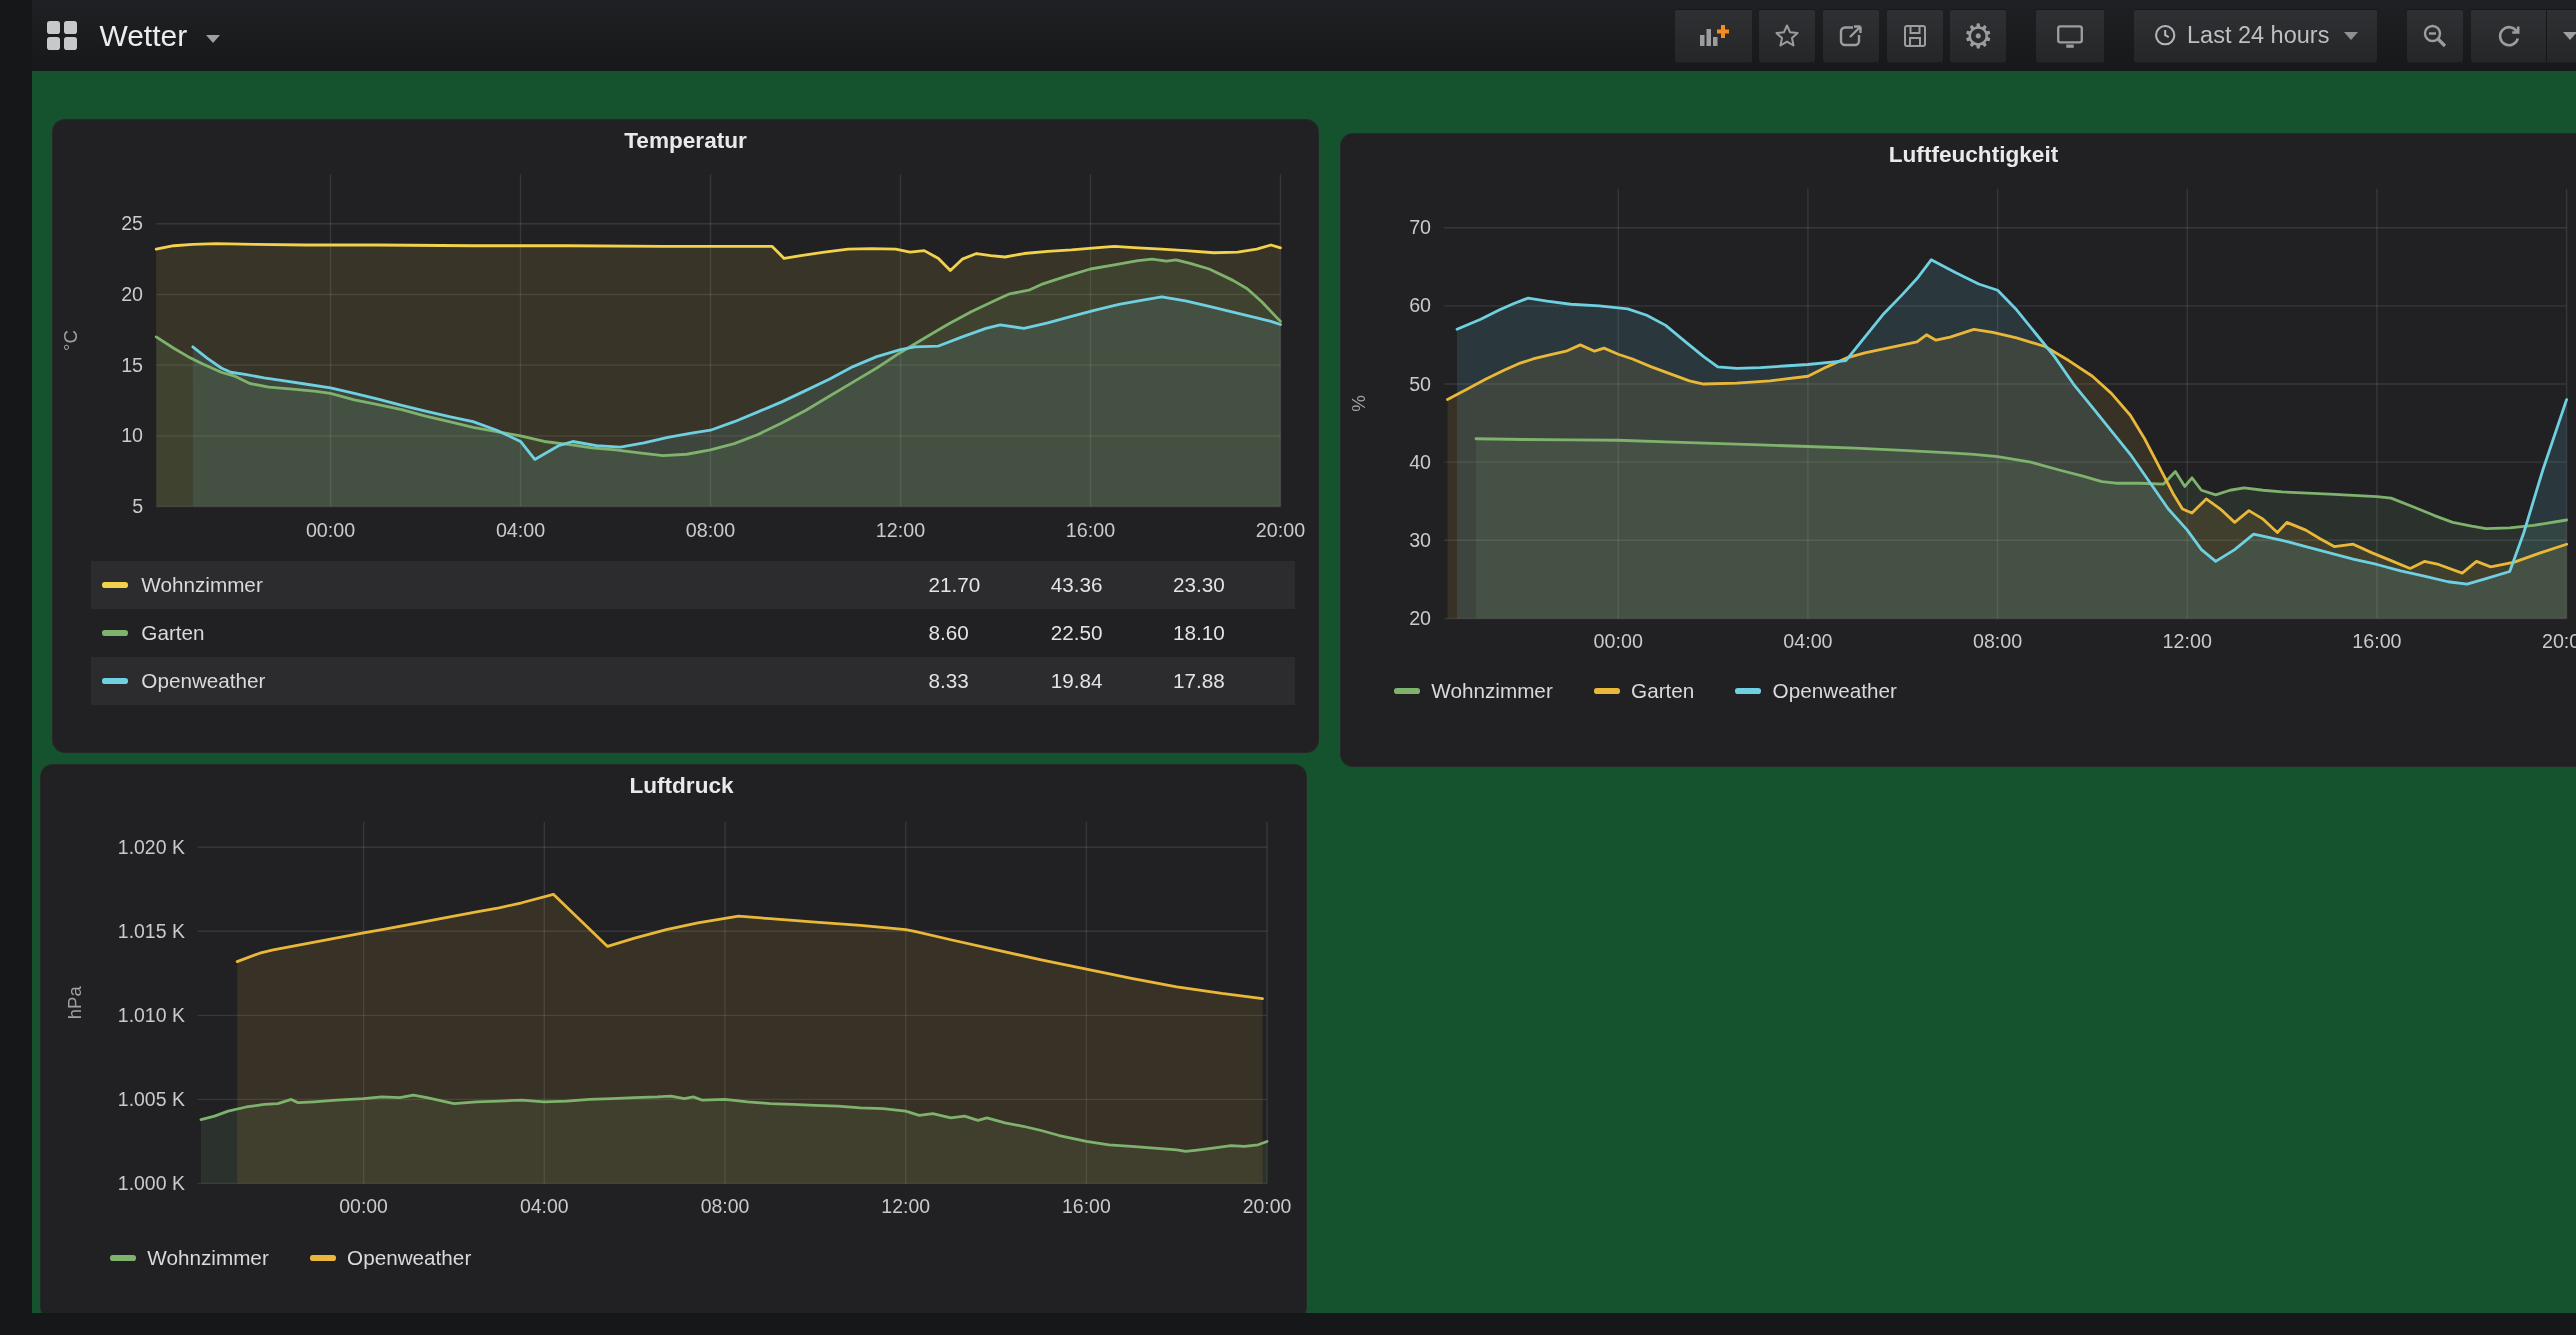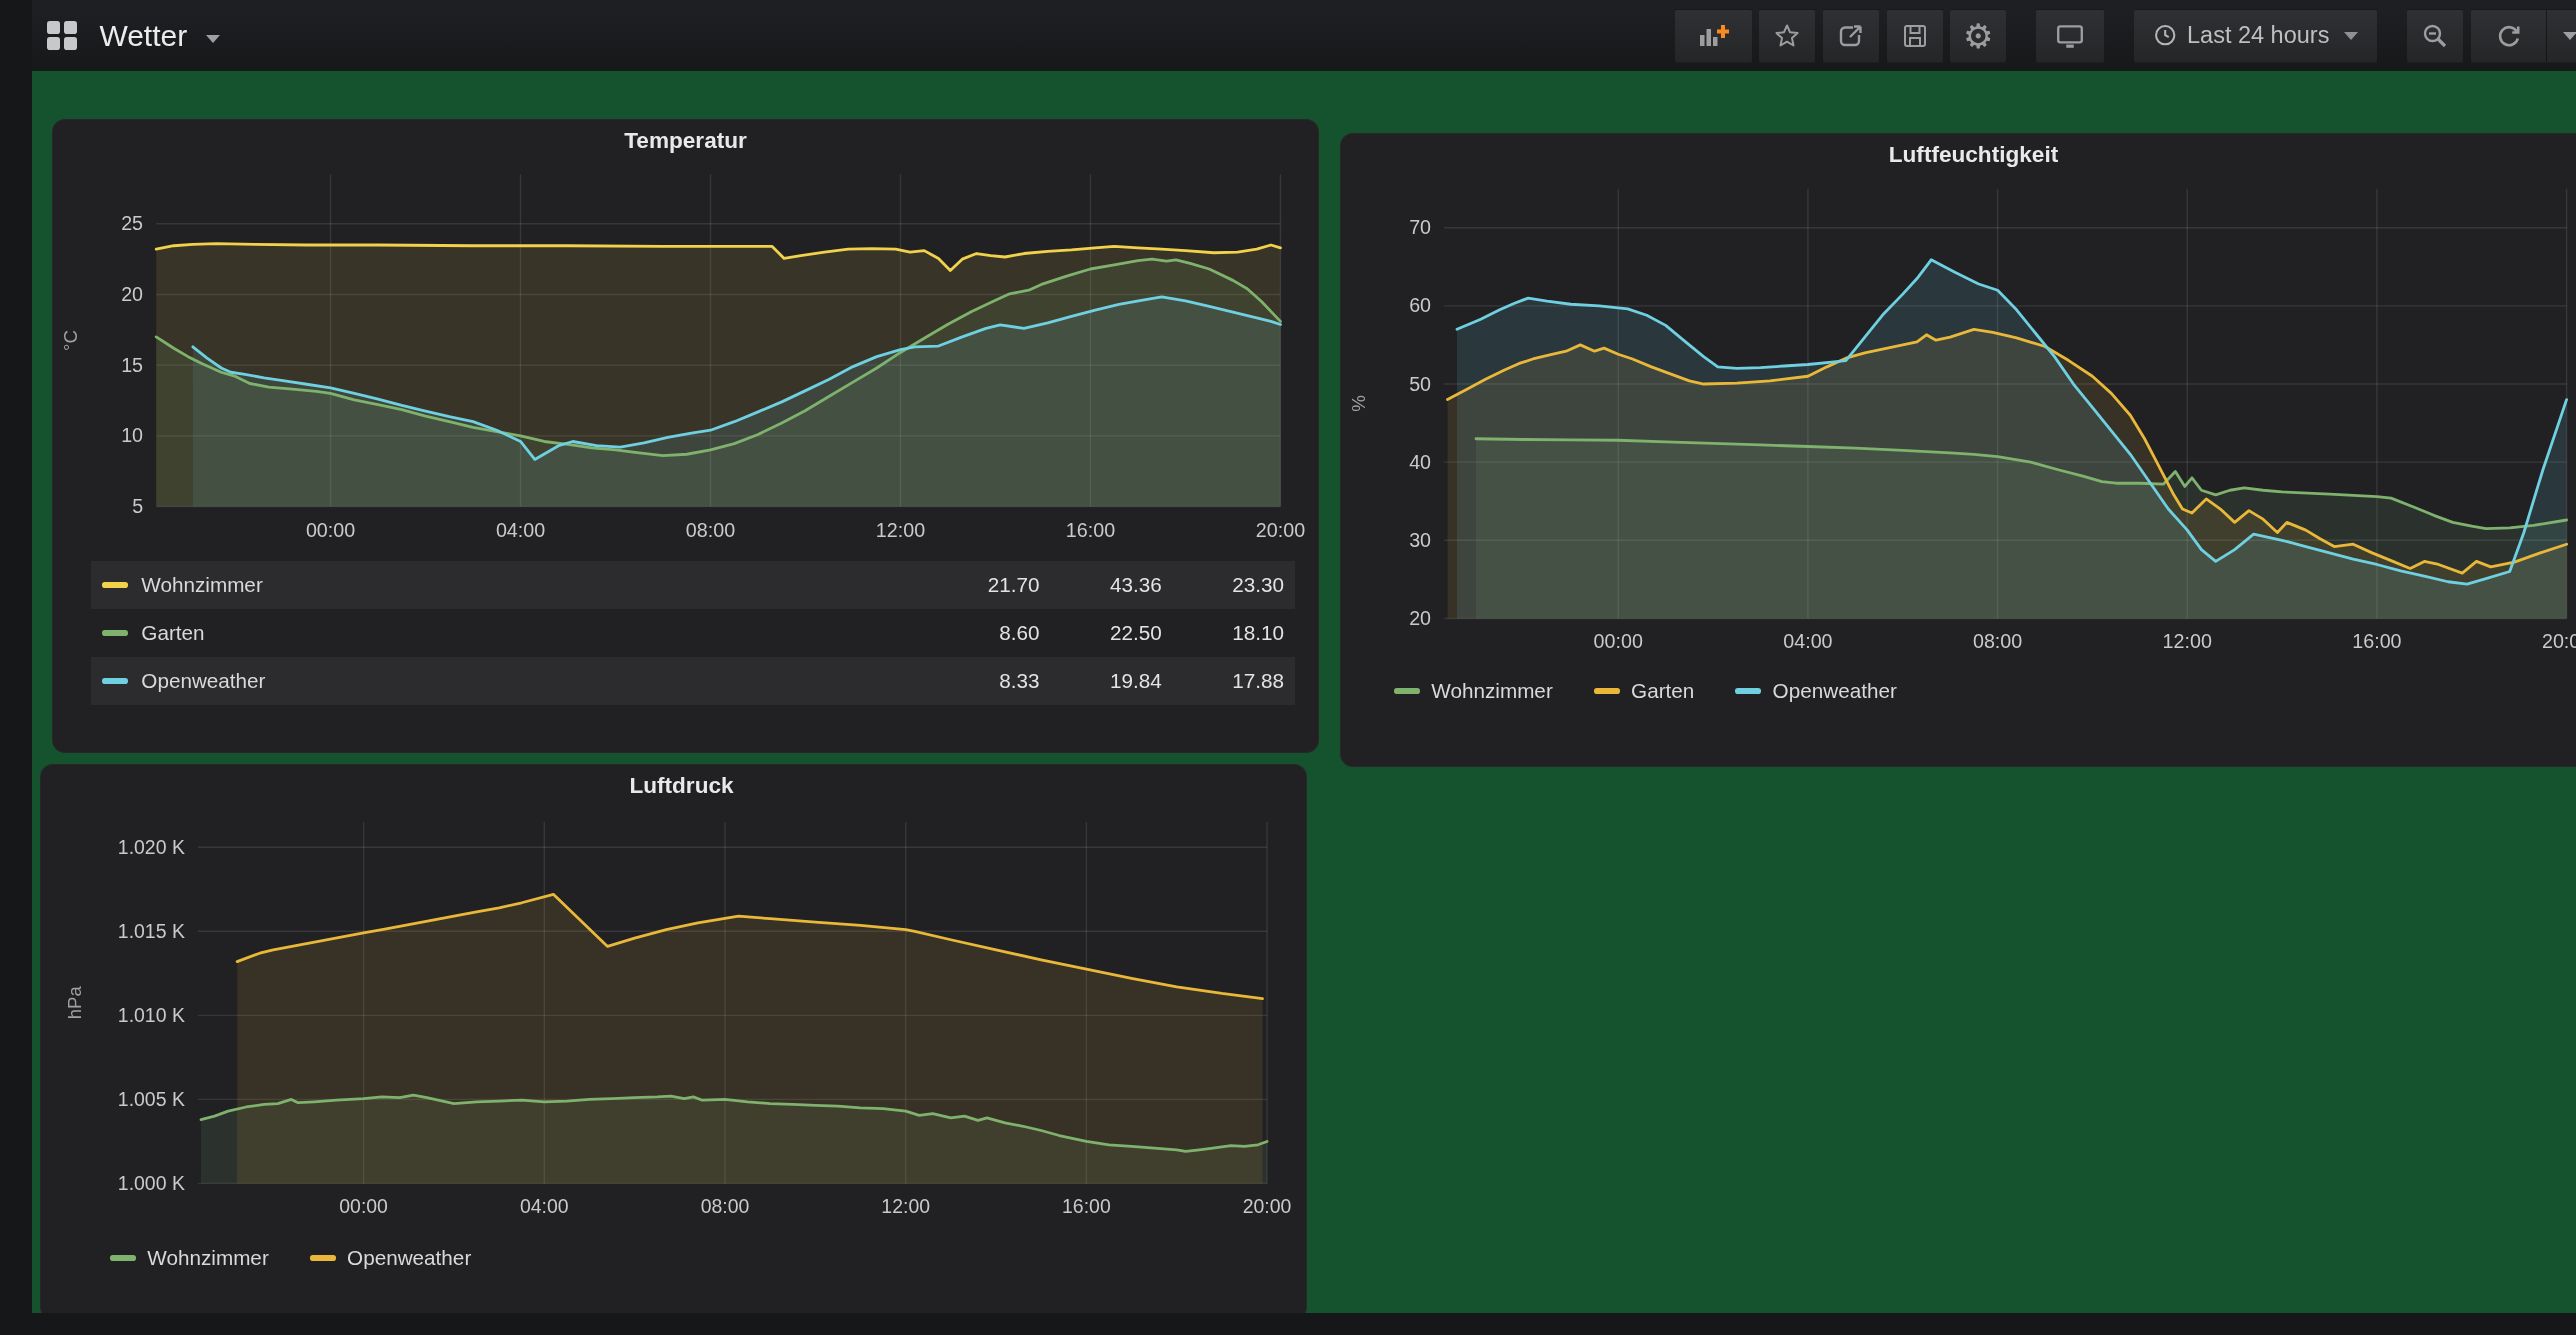--- a/index.html
+++ b/index.html
@@ -44,21 +44,21 @@
 
   
   .legend-table{margin:13px 22.6px 0 38px;font-size:20.7px;}
   .lt-header{display:flex;align-items:center;height:38px;font-weight:700;}
   .lt-header .lt-name{flex:1;}
   .lt-header .lt-col{width:111px;text-align:right;padding-right:11.3px;}
   .lt-row{display:flex;align-items:center;height:48px;padding-left:11.3px;}
   .lt-row.striped{background:rgba(255,255,255,0.05);}
   .swatch{width:26px;height:6.6px;border-radius:2.8px;margin-right:13px;flex:none;cursor:pointer;}
   .lt-row .lt-name{flex:1;color:#d8d9da;cursor:pointer;}
-  .lt-row .lt-col{width:111px;text-align:right;padding-right:11.3px;color:#e3e3e3;}
+  .lt-row .lt-col{width:111px;padding-right:11.3px;color:#e3e3e3;}
 
   
   .legend-line{display:flex;align-items:center;gap:41px;padding-left:53px;margin-top:15px;
                font-size:20.7px;color:#d8d9da;}
   .legend-item{display:flex;align-items:center;cursor:pointer;}
   .legend-item .swatch{margin-right:11.3px;}
 
   svg text{font-family:"Liberation Sans",sans-serif;}
 </style>
 </head>

